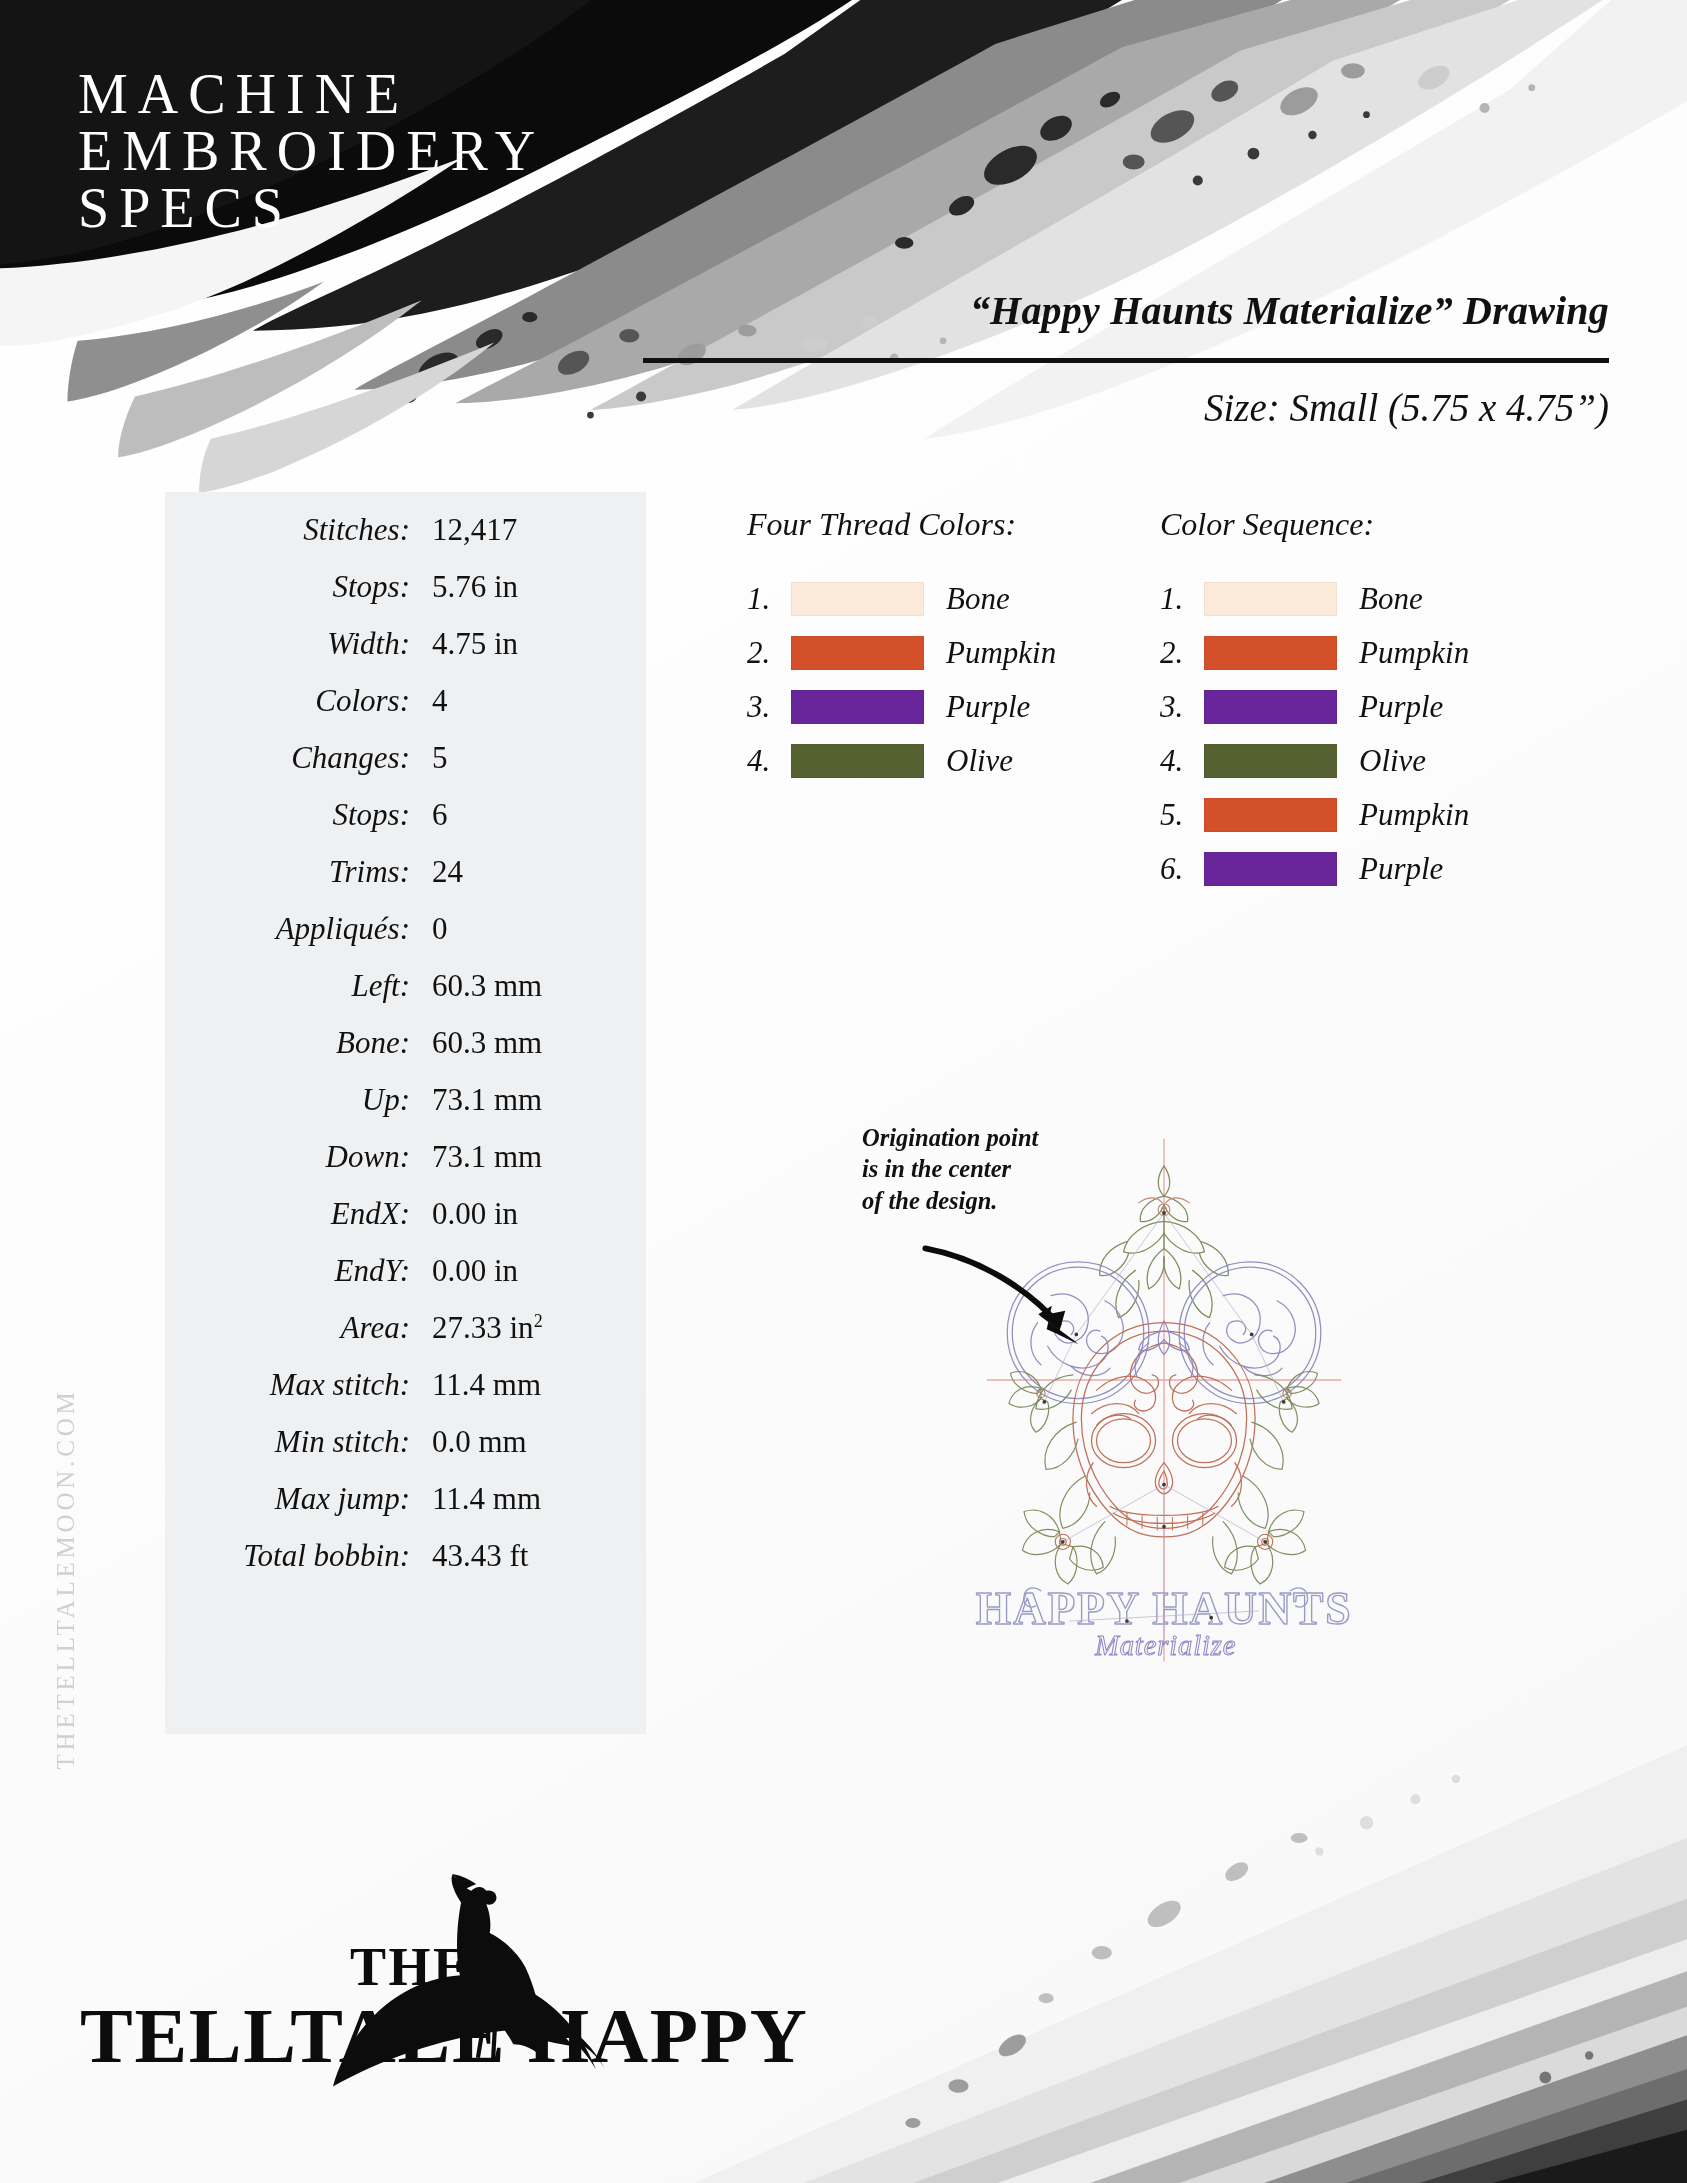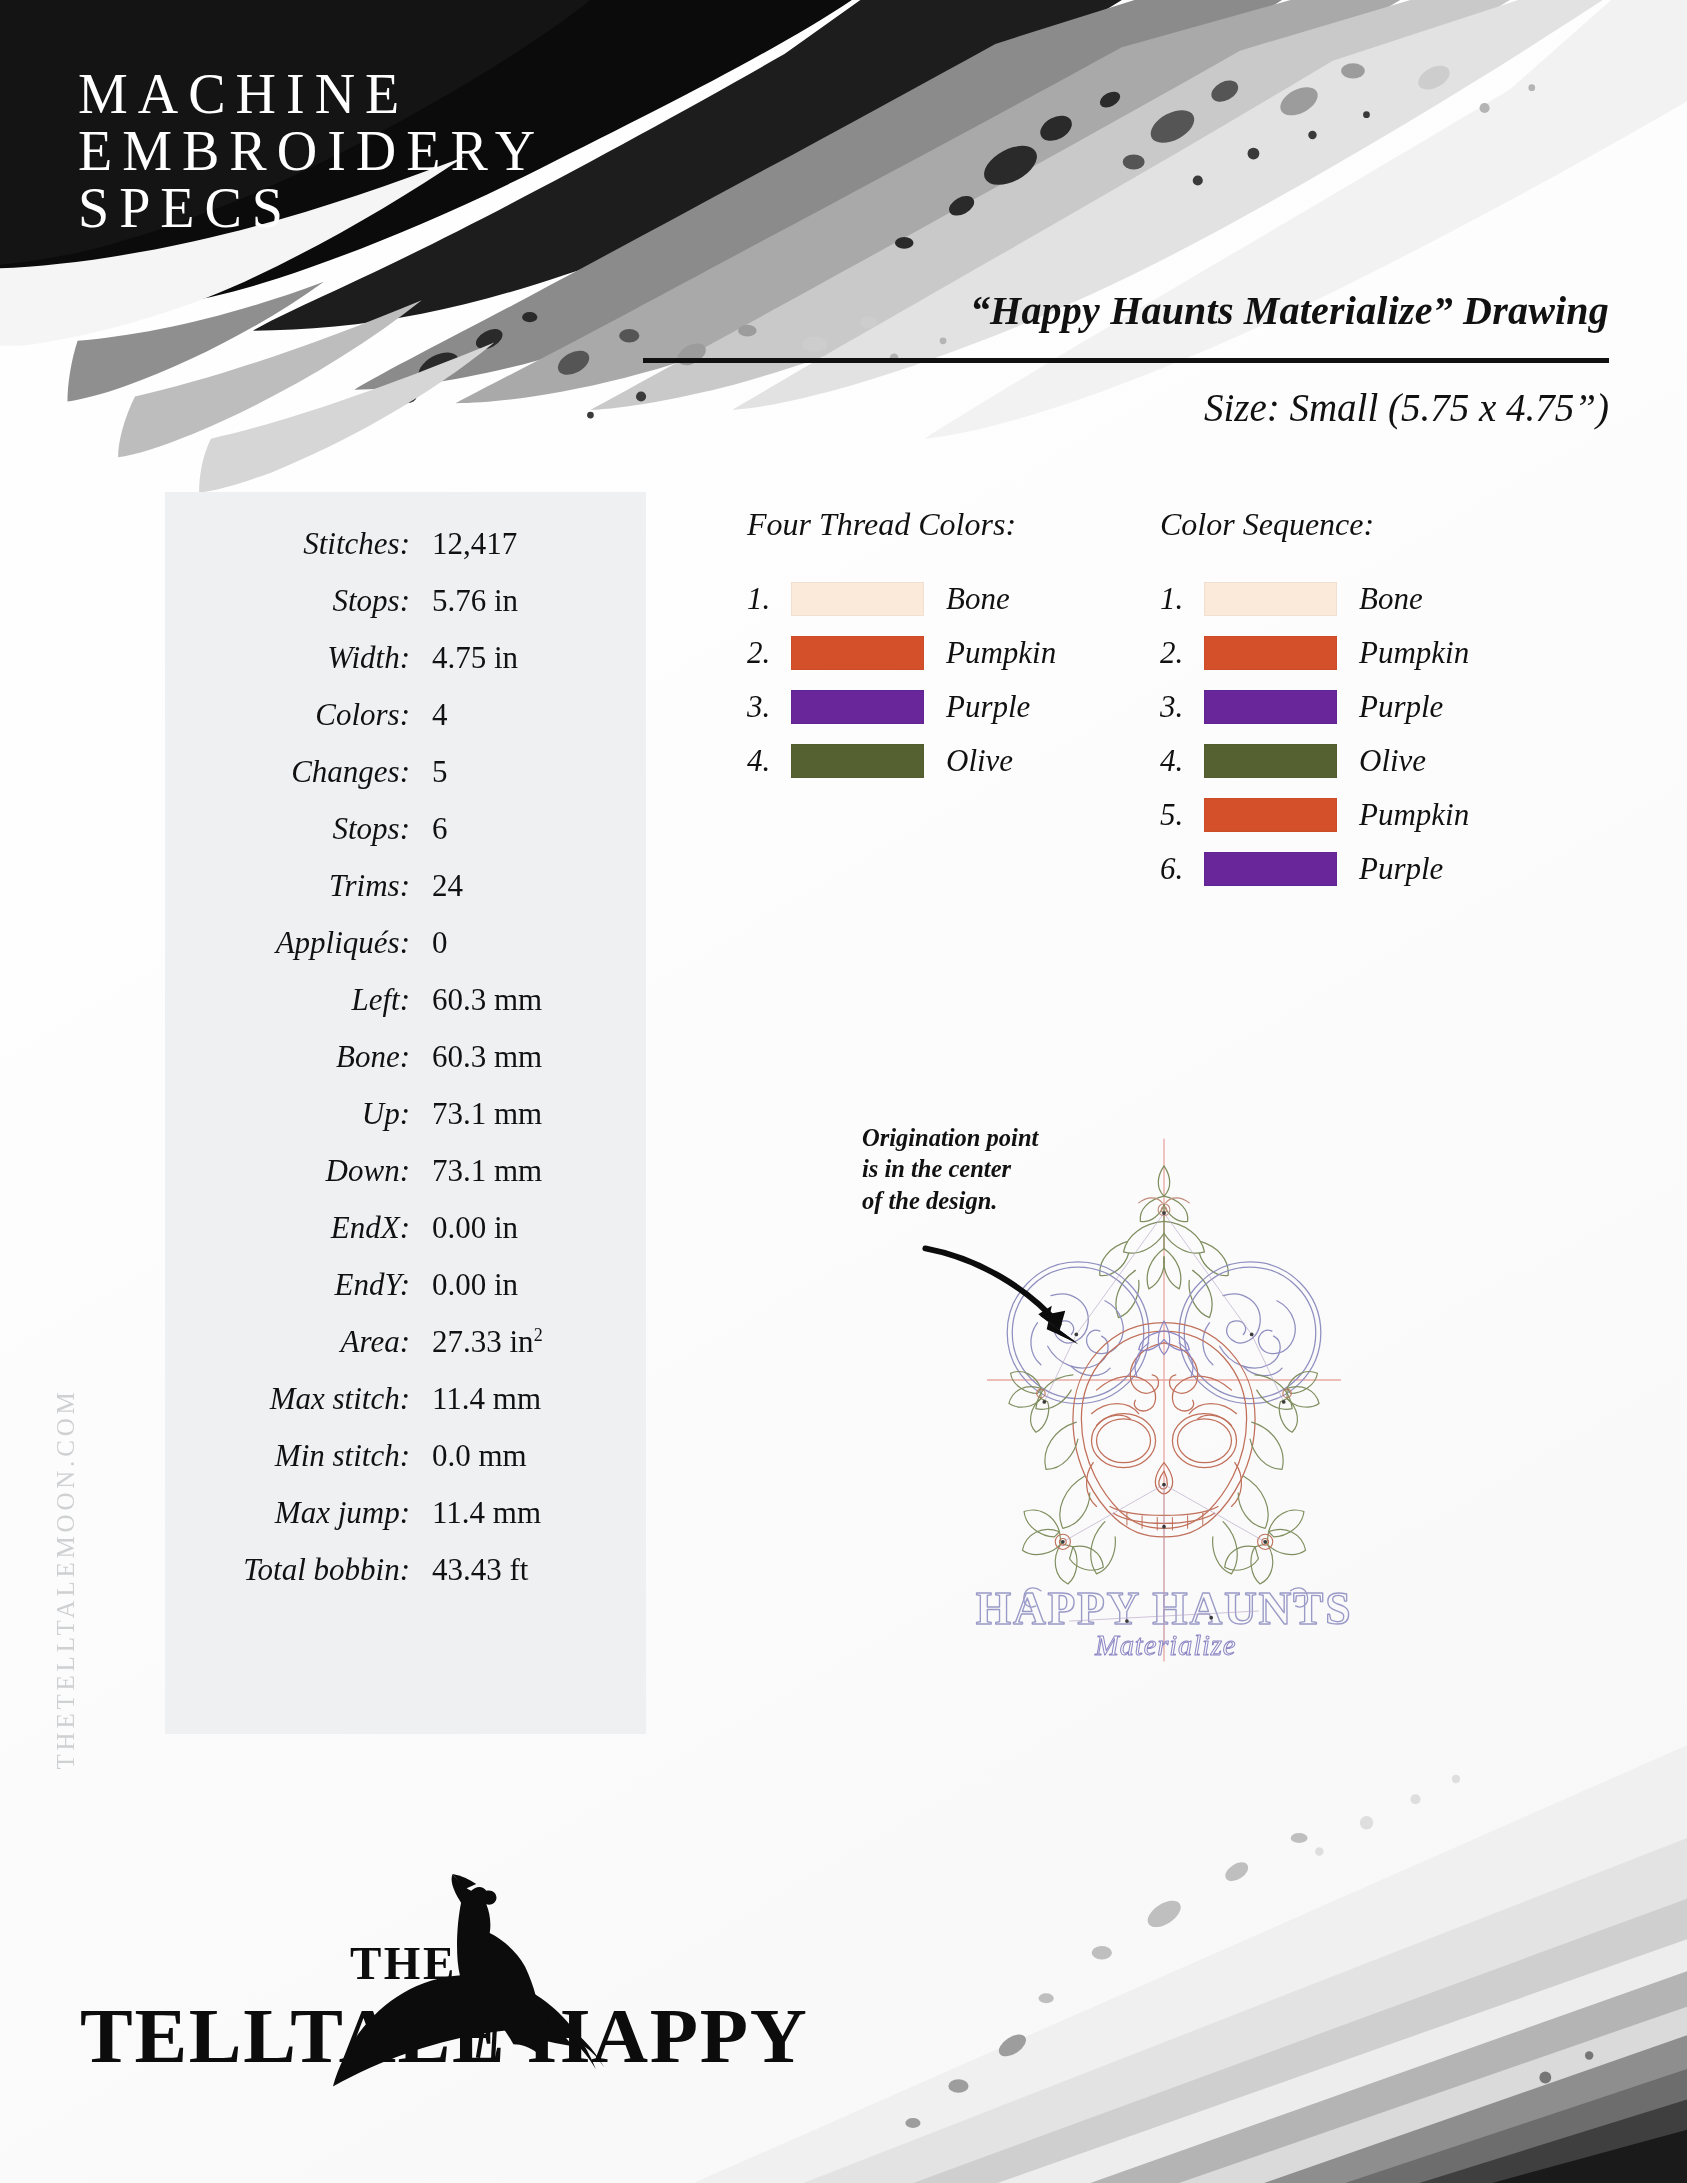--- a/index.html
+++ b/index.html
@@ -53,21 +53,21 @@
 
   
   .specs-panel {
     position:absolute; left:165px; top:492px;
     width:481px; height:1242px;
     background:#eff0f2; z-index:4;
   }
   .specs-table {
     position:absolute; left:165px; top:492px;
     width:481px; z-index:5;
-    padding-top:34px;
+    padding-top:20px;
   }
   .spec-row { display:flex; align-items:baseline; height:57px; }
   .spec-label {
     width:267px; text-align:right; padding-right:22px;
     font-style:italic; font-size:31px; color:#111; white-space:nowrap;
   }
   .spec-value {
     flex:1; text-align:left;
     font-size:31px; color:#111; white-space:nowrap;
   }
@@ -108,21 +108,21 @@
     width:523px; text-align:center;
     transform:rotate(-90deg);
     font-size:25px; letter-spacing:3.8px;
     color:#cfd0d2; z-index:6; white-space:nowrap;
   }
 
   
   .logo { position:absolute; left:80px; top:1852px; z-index:6; width:607px; }
   .logo-the {
     position:absolute; left:270px; top:84px;
-    font-size:47px; font-weight:bold; letter-spacing:2.5px; color:#0c0c0c;
+    font-size:54px; font-weight:bold; letter-spacing:2.5px; color:#0c0c0c;
   }
   .logo-main {
     position:absolute; left:0; top:139px;
     font-size:79px; font-weight:bold; letter-spacing:1.7px; color:#0c0c0c;
     white-space:nowrap;
   }
 </style>
 </head>
 <body>
 

